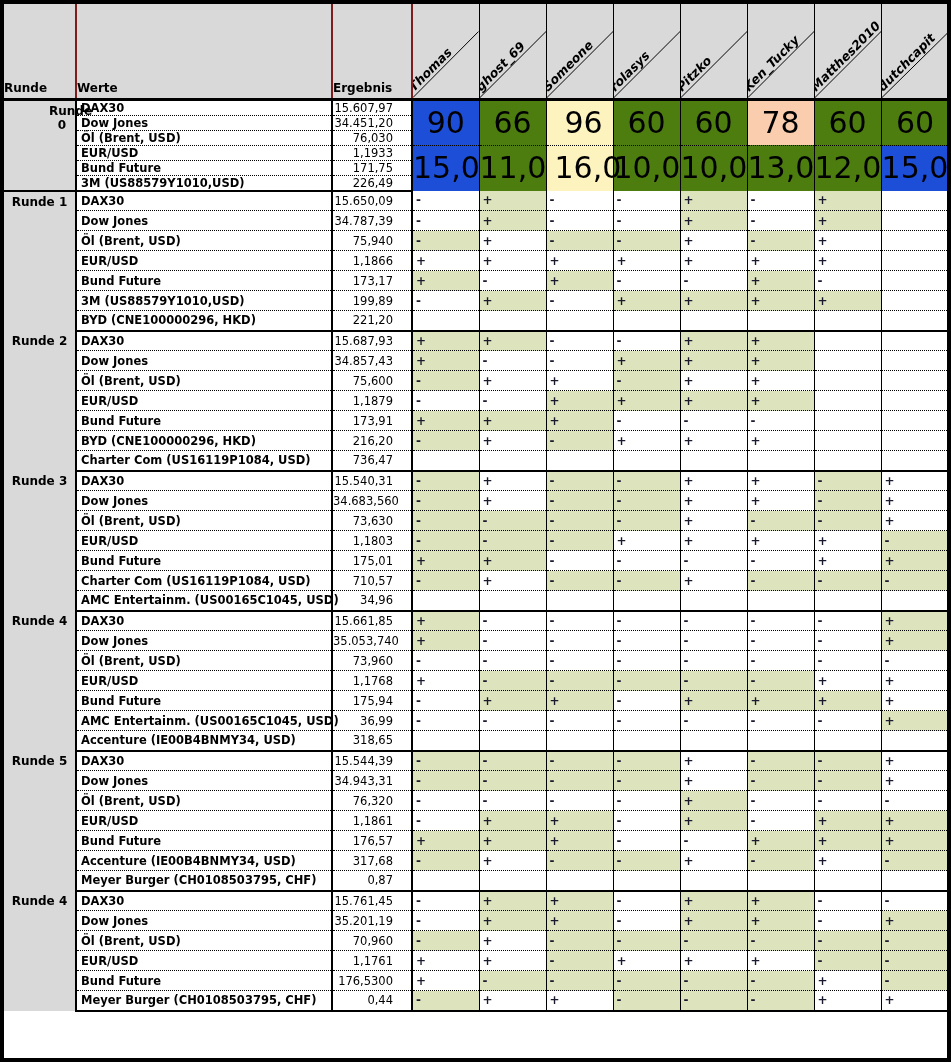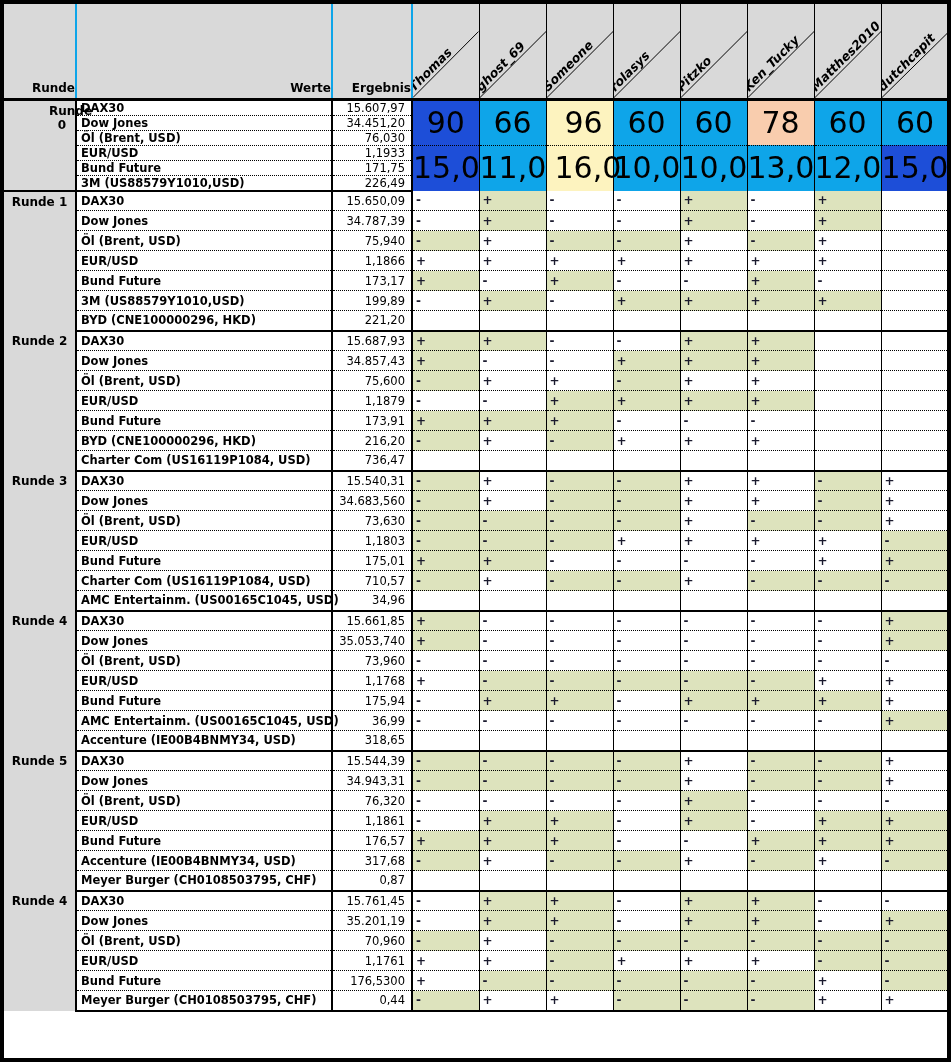--- a/index.html
+++ b/index.html
@@ -21,23 +21,23 @@
     border-collapse:collapse;
     table-layout:fixed;
     width:943px;
   }
   td,th{padding:0;margin:0;vertical-align:middle;box-sizing:border-box;}
 
   
   .hdrband{height:95px;}
   .hdr-cell{
     background:#d9d9d9;
-    border-right:2px solid #0ea5e9;
+    border-right:2px solid #7f1d1d;
     border-bottom:3px solid #000;
-    text-align:right;
+    text-align:left;
     font-weight:bold;
     font-size:12px;
     vertical-align:bottom;
     padding-bottom:3px;
     color:#000;
   }
   .hdr-diag{
     background:#d9d9d9;
     border-right:1.5px solid #000;
     border-bottom:3px solid #000;
@@ -86,21 +86,21 @@
     padding-left:4px;
     white-space:nowrap;
     color:#000;
     background:#fff;
   }
   .erg{
     border-right:2px solid #000;
     border-bottom:1px dotted #000;
     text-align:right;
     font-size:11.5px;
-    padding-right:6px;
+    padding-right:18px;
     white-space:nowrap;
     color:#000;
     background:#fff;
   }
   .sign{
     border-right:1.5px solid #000;
     border-bottom:1px dotted #000;
     font-size:12px;
     font-weight:bold;
     padding-left:3px;
@@ -113,21 +113,21 @@
   tr.lastofblock .werte,
   tr.lastofblock .erg{border-bottom:2.5px solid #000;}
   tr.lastofblock .sign{border-bottom:2.5px solid #000;}
 
   
   .bignum{
     border-right:1.5px solid #000;
     text-align:center;
     font-size:30px;
     color:#000;
-    background:#0ea5e9;
+    background:#4d7c0f;
     line-height:1;
   }
   .bignum.sep{border-bottom:1px dotted #000;}
   .bignum.gray{background:#1d4ed8;}
   .bignum.yellow{background:#fdf3bf;padding-left:8px;}
   .bignum.peach{background:#f9cdae;}
 
   .r0-runde{background:#d9d9d9;border-right:2px solid #000;border-bottom:2.5px solid #000;padding-left:45px;}
   .topband{border-top:3px solid #000;}
 </style>

